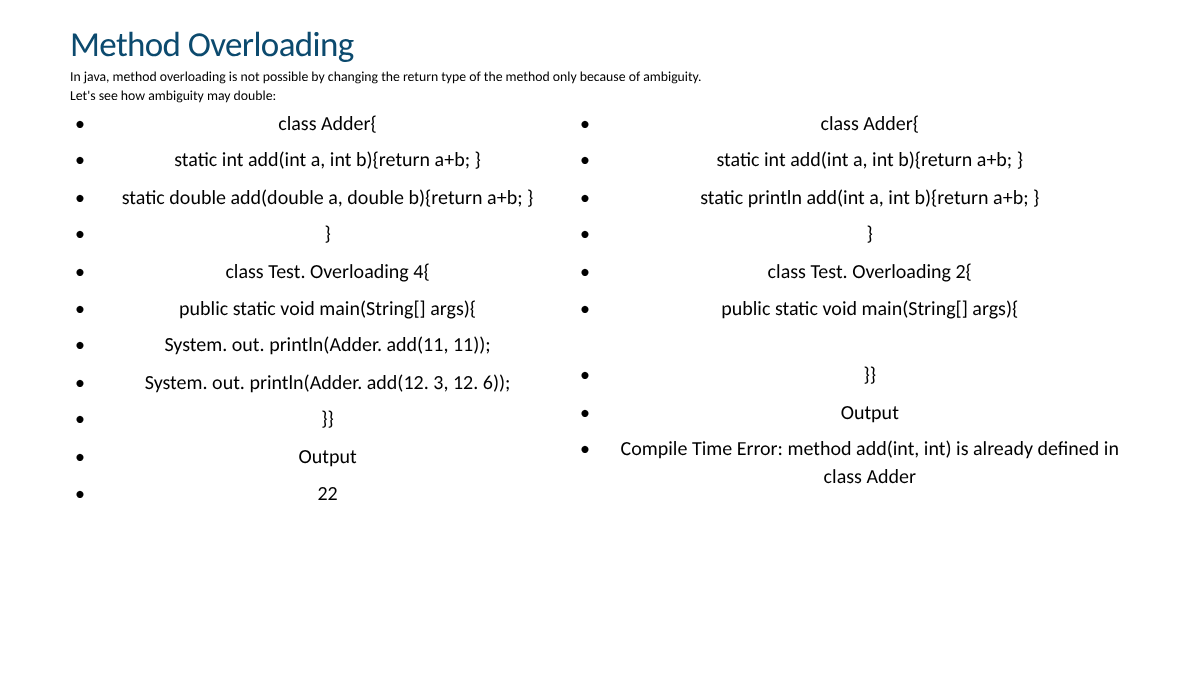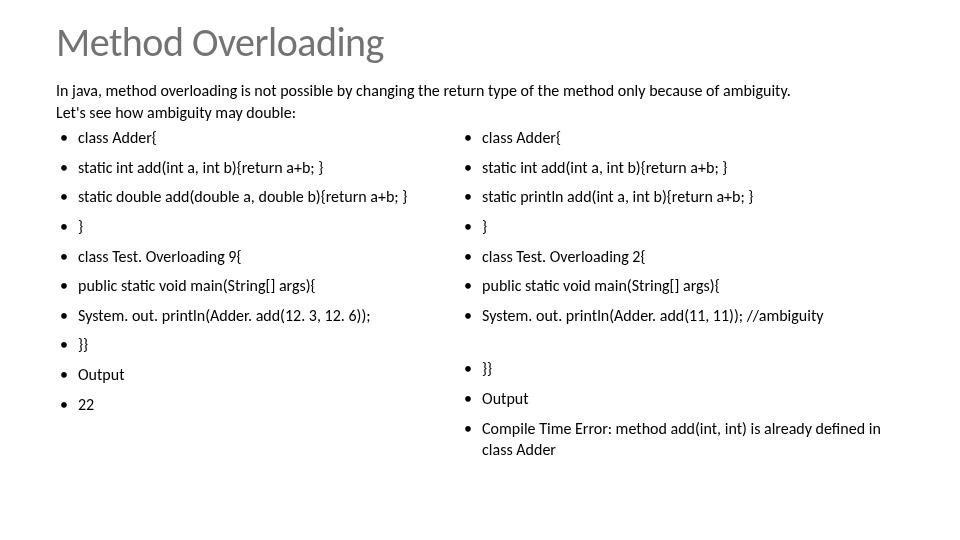--- a/index.html
+++ b/index.html
@@ -9,28 +9,28 @@
     }
     body {
       width: 960px;
       height: 540px;
       background: #ffffff;
       font-family: Calibri, "Segoe UI", Arial, sans-serif;
       padding: 18px 56px 18px 56px;
       overflow: hidden;
     }
     .title {
-      font-size: 40px;
+      font-size: 28px;
       font-weight: 400;
-      color: #737373;
-      margin-bottom: 13px;
+      color: #0c4a6e;
+      margin-bottom: 2px;
       letter-spacing: -0.5px;
     }
     .intro {
-      font-size: 16px;
+      font-size: 11px;
       color: #000;
       line-height: 1.35;
       margin-bottom: 4px;
     }
     .columns {
       display: flex;
       gap: 14px;
     }
     .col {
       flex: 1;
@@ -45,20 +45,21 @@
       list-style: none;
       padding-left: 0;
     }
     ul.bullets li {
       position: relative;
       padding-left: 22px;
       font-size: 16px;
       color: #000;
       line-height: 1.35;
       margin-bottom: 8px;
+      text-align: center;
     }
     ul.bullets li::before {
       content: "•";
       position: absolute;
       left: 4px;
       top: 0;
       font-size: 16px;
       color: #000;
     }
     .gap {
@@ -74,37 +75,37 @@
   <span>Let's see how ambiguity may double:</span>
 </div>
 
 <div class="columns">
   <div class="col col-left">
     <ul class="bullets">
       <li>class Adder{</li>
       <li>static int add(int a, int b){return a+b; }</li>
       <li>static double add(double a, double b){return a+b; }</li>
       <li>}</li>
-      <li>class Test. Overloading 9{</li>
+      <li>class Test. Overloading 4{</li>
       <li>public static void main(String[] args){</li>
+      <li>System. out. println(Adder. add(11, 11));</li>
       <li>System. out. println(Adder. add(12. 3, 12. 6));</li>
       <li>}}</li>
       <li>Output</li>
       <li>22</li>
     </ul>
   </div>
   <div class="col col-right">
     <ul class="bullets">
       <li>class Adder{</li>
       <li>static int add(int a, int b){return a+b; }</li>
       <li>static println add(int a, int b){return a+b; }</li>
       <li>}</li>
       <li>class Test. Overloading 2{</li>
       <li>public static void main(String[] args){</li>
-      <li>System. out. println(Adder. add(11, 11)); //ambiguity</li>
     </ul>
     <ul class="bullets gap">
       <li>}}</li>
       <li>Output</li>
       <li>Compile Time Error: method add(int, int) is already defined in class Adder</li>
     </ul>
   </div>
 </div>
 
 </body></html>

